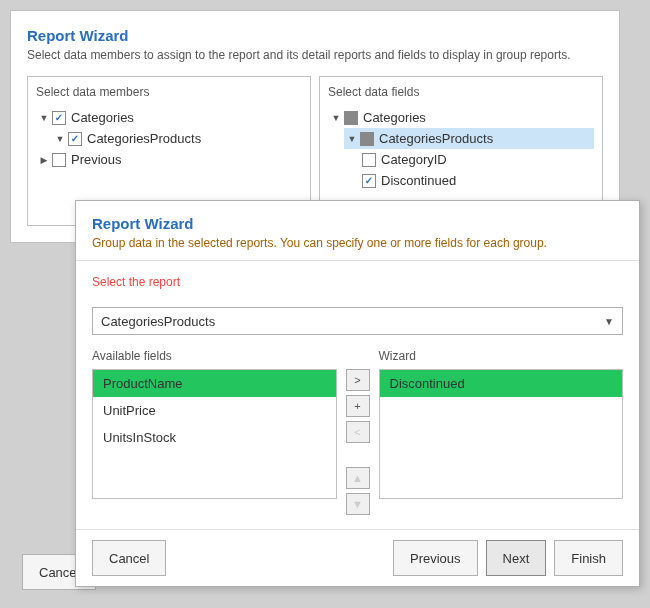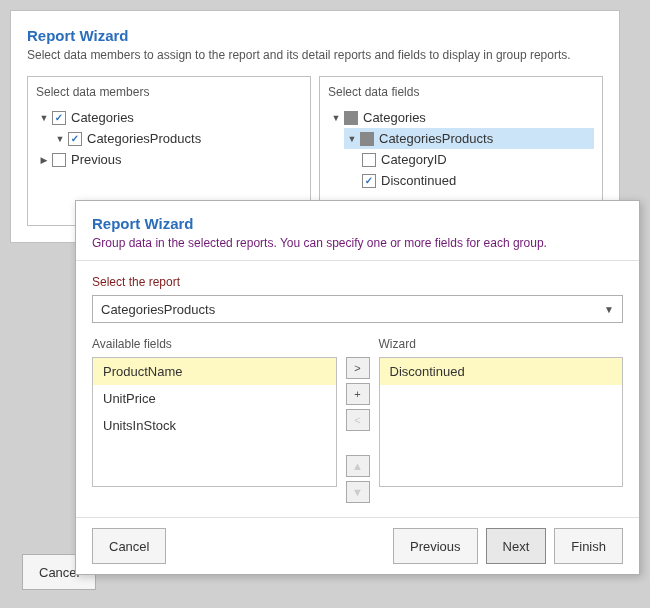--- a/index.html
+++ b/index.html
@@ -116,29 +116,29 @@
       border-bottom: 1px solid #e0e0e0;
     }
     .fg-wizard-title {
       font-size: 15px;
       font-weight: 600;
       color: #2a6ebb;
       margin-bottom: 4px;
     }
     .fg-wizard-subtitle {
       font-size: 12px;
-      color: #701a75;
+      color: #a16207;
     }
     .fg-wizard-body {
       padding: 14px 16px;
     }
     .fg-section-label {
       font-size: 12px;
-      color: #7f1d1d;
-      margin-bottom: 6px;
+      color: #ef4444;
+      margin-bottom: 18px;
     }
     .fg-dropdown {
       width: 100%;
       height: 28px;
       border: 1px solid #b0b0b0;
       background: #fff;
       padding: 0 8px;
       font-size: 13px;
       display: flex;
       align-items: center;
@@ -168,21 +168,21 @@
       border: 1px solid #c0c0c0;
       min-height: 130px;
       background: #fff;
     }
     .fg-list-item {
       padding: 6px 10px;
       cursor: pointer;
       font-size: 13px;
     }
     .fg-list-item.selected {
-      background: #fef9c3;
+      background: #22c55e;
     }
 
     .fg-controls {
       display: flex;
       flex-direction: column;
       align-items: center;
       justify-content: center;
       gap: 4px;
       padding: 0 8px;
       margin-top: 20px;

